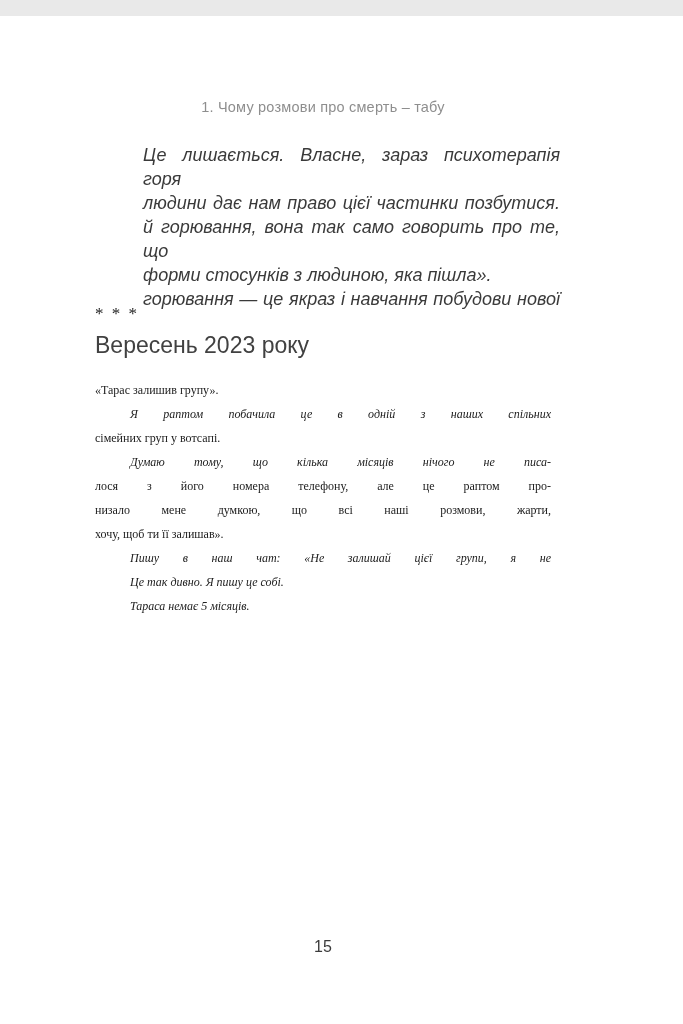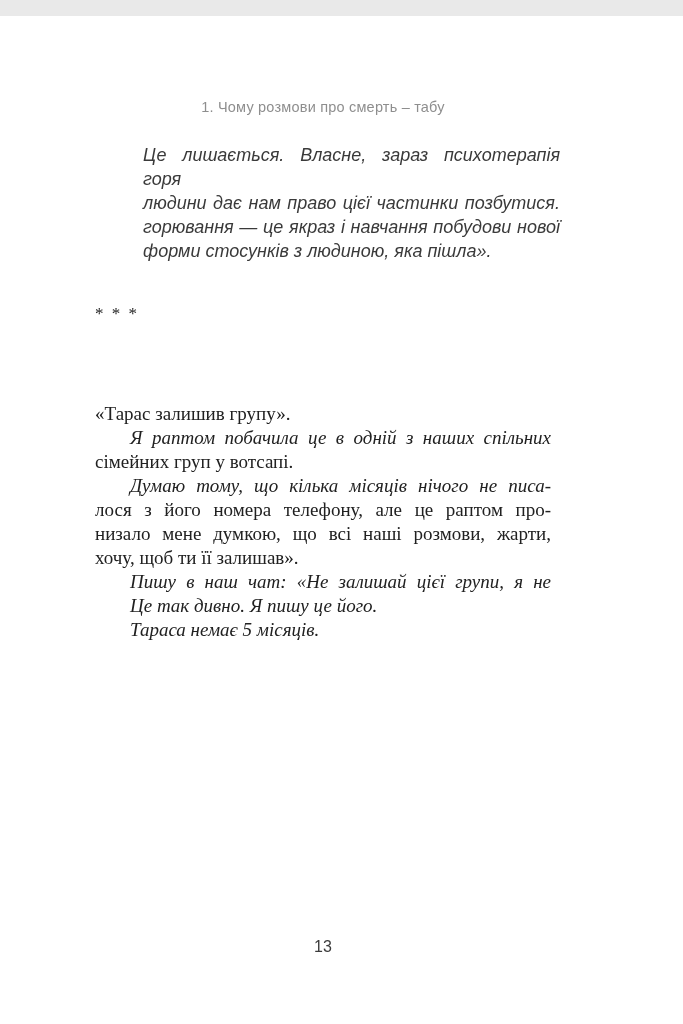--- a/index.html
+++ b/index.html
@@ -54,25 +54,25 @@
     top: 315px;
     left: 95px;
     font-family: "Liberation Sans", sans-serif;
     font-weight: 300;
     font-size: 23px;
     line-height: 28px;
     color: #414141;
   }
   .body-text {
     position: absolute;
-    top: 386px;
+    top: 362px;
     left: 95px;
     width: 456px;
     font-family: "Liberation Serif", serif;
-    font-size: 19px;
+    font-size: 12px;
     line-height: 24px;
     color: #212121;
   }
   .line {
     text-align: left;
     white-space: normal;
   }
   .line.fill {
     text-align: justify;
     text-align-last: justify;
@@ -96,35 +96,37 @@
 </head>
 <body>
 
 <div class="page">
 
   <div class="running-header">1. Чому розмови про смерть – табу</div>
 
   <div class="quote" id="quote-block">
       <div class="line fill">Це лишається. Власне, зараз психотерапія горя</div>
       <div class="line fill">людини дає нам право цієї частинки позбутися.</div>
+      <div class="line fill">й горювання, вона так само говорить про те, що</div>
+      <div class="line">форми стосунків з людиною, яка пішла».</div>
       <div class="line fill">горювання — це якраз і навчання побудови нової</div>
-      <div class="line">форми стосунків з людиною, яка пішла».</div>
     </div>
 
   <div class="stars">* * *</div>
 
+  <div class="date-heading">Вересень 2023 року</div>
 
   <div class="body-text" id="body-text">
       <div class="line">«Тарас залишив групу».</div>
       <div class="line fill indent">Я раптом побачила це в одній з наших спільних</div>
       <div class="line">сімейних груп у вотсапі.</div>
       <div class="line fill indent">Думаю тому, що кілька місяців нічого не писа-</div>
       <div class="line fill">лося з його номера телефону, але це раптом про-</div>
       <div class="line fill">низало мене думкою, що всі наші розмови, жарти,</div>
       <div class="line">хочу, щоб ти її залишав».</div>
       <div class="line fill indent">Пишу в наш чат: «Не залишай цієї групи, я не</div>
-      <div class="line indent">Це так дивно. Я пишу це його.</div>
+      <div class="line indent">Це так дивно. Я пишу це собі.</div>
       <div class="line indent">Тараса немає 5 місяців.</div>
     </div>
 
-  <div class="page-number">13</div>
+  <div class="page-number">15</div>
 
 </div>
 
 </body></html>

